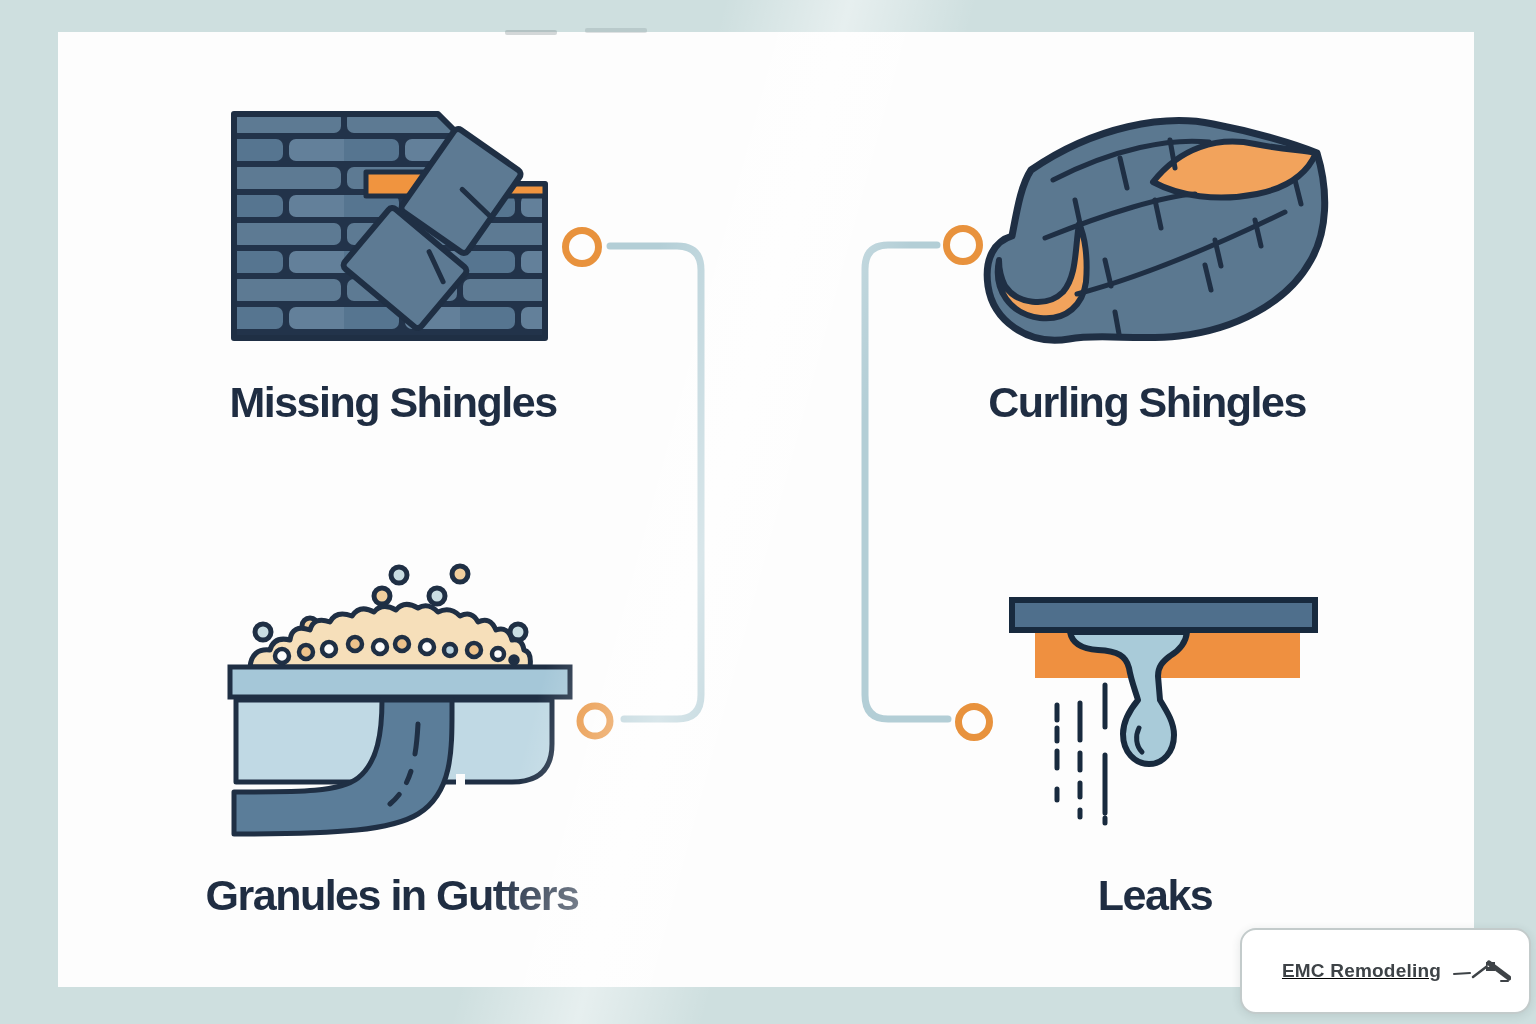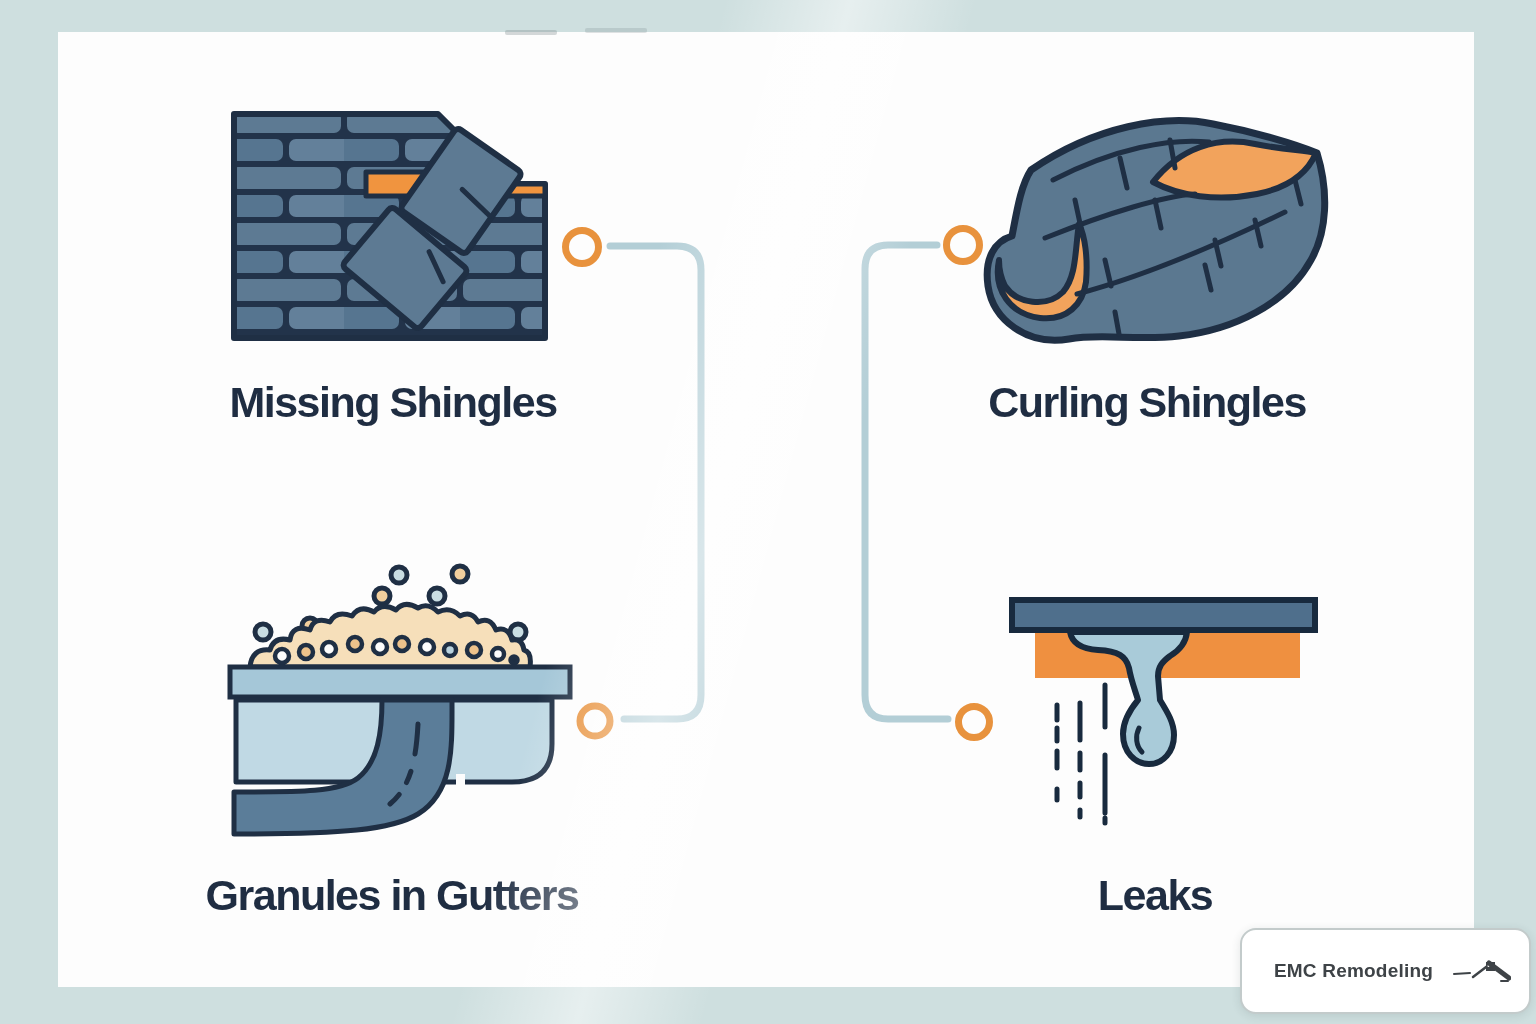--- a/index.html
+++ b/index.html
@@ -40,21 +40,21 @@
     border:2px solid #c3cbcb;
     border-radius:16px;
     box-shadow:0 2px 10px rgba(40,60,60,0.12);
     box-sizing:border-box;
     display:flex;flex-direction:column;
     justify-content:center;
     align-items:flex-end;
     padding:6px 18px 6px 10px;
     gap:2px;
   }
-  .brand-row{display:flex;align-items:center;justify-content:flex-end;gap:20px;}
+  .brand-row{display:flex;align-items:center;justify-content:flex-end;gap:12px;text-decoration:underline;}
   .brand-company{font-weight:700;font-size:19px;color:#3e4347;letter-spacing:0.2px;}
   .brand-website{font-size:17px;color:#8f9496;}
   .brand-emc{
     font-family:"Liberation Serif", serif;
     font-weight:700;font-size:26px;color:#161616;
     letter-spacing:1px;
     border-bottom:2px solid #4cab70;
     padding:0 2px 1px 2px;
     line-height:1.05;
   }

